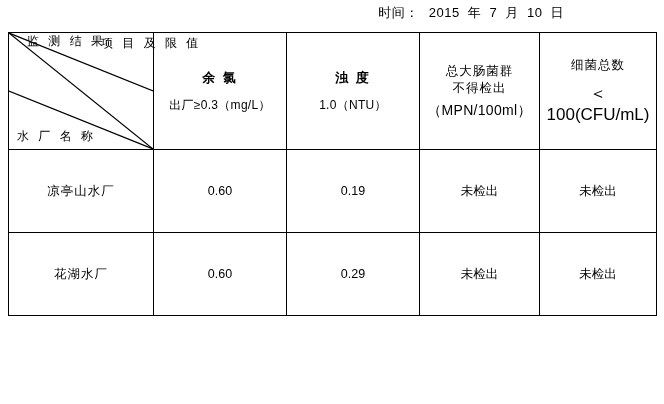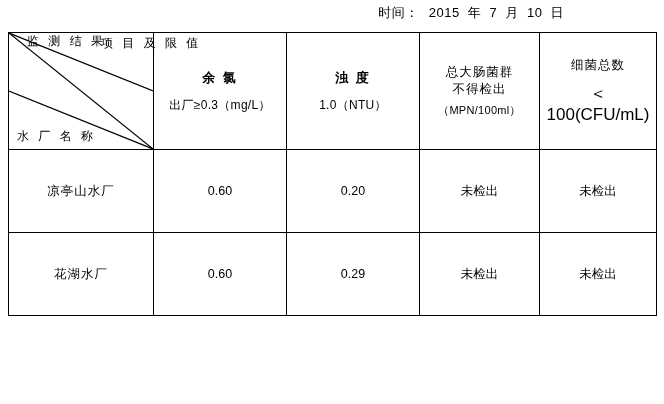--- a/index.html
+++ b/index.html
@@ -89,21 +89,21 @@
     font-size: 13px;
     font-weight: bold;
     letter-spacing: 2px;
     margin-bottom: 10px;
   }
   .head-line2 {
     font-size: 12px;
     letter-spacing: 0.3px;
   }
   .head-line3 {
-    font-size: 11px;
+    font-size: 14px;
     letter-spacing: 0.3px;
     margin-top: 5px;
   }
   .head-small {
     font-size: 17px;
   }
   .head-bold-small {
     font-size: 12.5px;
     font-weight: normal;
     letter-spacing: 1px;
@@ -170,21 +170,21 @@
         <td class="head-cell">
           <div class="head-bold-small">细菌总数</div>
           <div class="head-small" style="margin-top:8px">＜100(CFU/mL)</div>
         </td>
       </tr>
 
 
       <tr class="data-row">
         <td class="plant-name">凉亭山水厂</td>
         <td class="val">0.60</td>
-        <td class="val">0.20</td>
+        <td class="val">0.19</td>
         <td class="val">未检出</td>
         <td class="val">未检出</td>
       </tr>
 
       <tr class="data-row">
         <td class="plant-name">花湖水厂</td>
         <td class="val">0.60</td>
         <td class="val">0.29</td>
         <td class="val">未检出</td>
         <td class="val">未检出</td>

